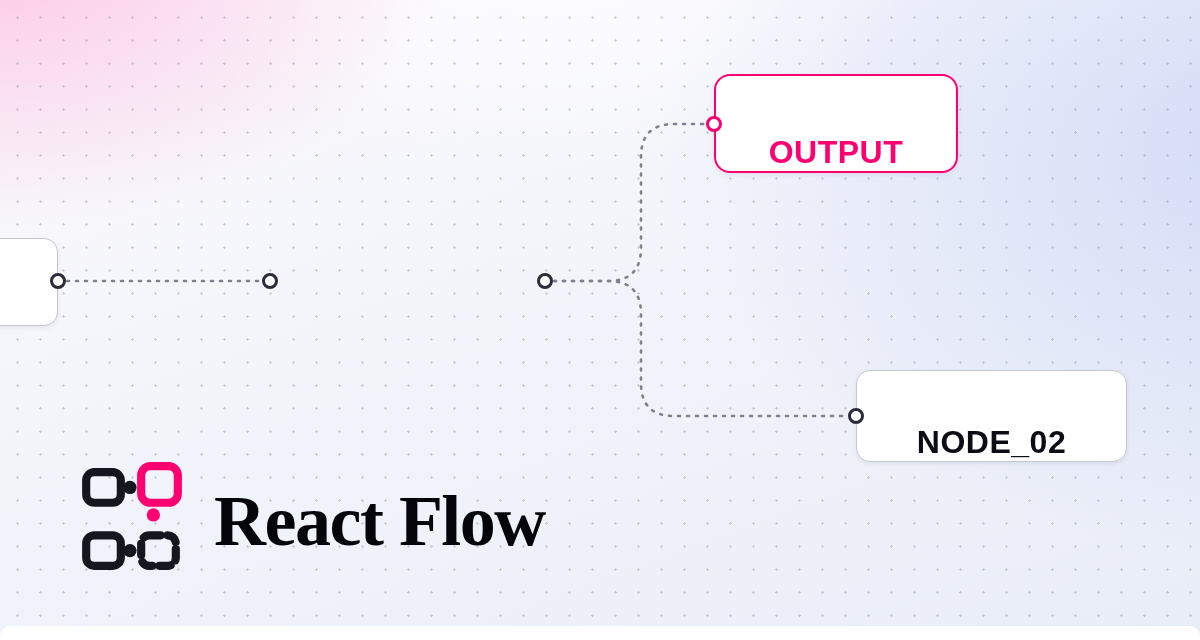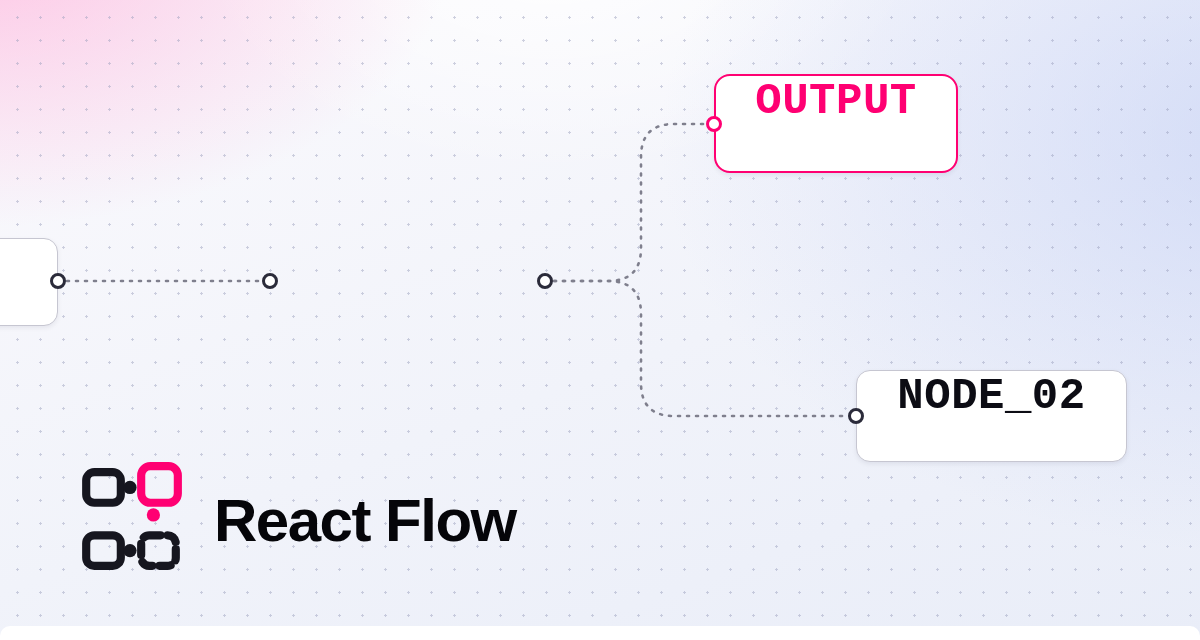--- a/index.html
+++ b/index.html
@@ -36,29 +36,29 @@
     fill: none;
     stroke: #7f7f8d;
     stroke-width: 2.6;
     stroke-dasharray: 2 7;
     stroke-linecap: round;
   }
 
   .node {
     position: absolute;
     display: flex;
-    align-items: flex-start;
+    align-items: flex-end;
     justify-content: center;
     background: #ffffff;
     border: 1.6px solid #c6c6d1;
     border-radius: 14px;
     box-shadow: 0 2px 5px rgba(20,20,40,0.07);
-    font-family: Liberation Mono, monospace;
+    font-family: Liberation Sans, sans-serif;
     font-weight: 700;
-    font-size: 44px;
+    font-size: 32px;
     letter-spacing: 0.5px;
     color: #0c0c14;
   }
 
   .node-partial  { left: -62px; top: 238px; width: 120px; height: 88px; }
   .node-01       { left: 270px; top: 236px; width: 275px; height: 90px; }
   .node-output   {
     left: 714px; top: 74px; width: 244px; height: 99px;
     border: 2px solid #ff0072;
     border-radius: 16px;
@@ -87,23 +87,23 @@
   .brand {
     position: absolute;
     left: 76px;
     top: 462px;
     display: flex;
     align-items: center;
     gap: 28px;
   }
   .brand-logo { width: 110px; height: 112px; display: block; }
   .brand-wordmark {
-    font-family: Liberation Sans, sans-serif;
+    font-family: Liberation Serif, serif;
     font-weight: 800;
-    font-size: 60px;
+    font-size: 72px;
     letter-spacing: -1.5px;
     color: #050509;
     line-height: 1;
     padding-top: 6px;
   }
 
   .window-bottom-edge {
     position: absolute;
     left: 0;
     bottom: 0;

